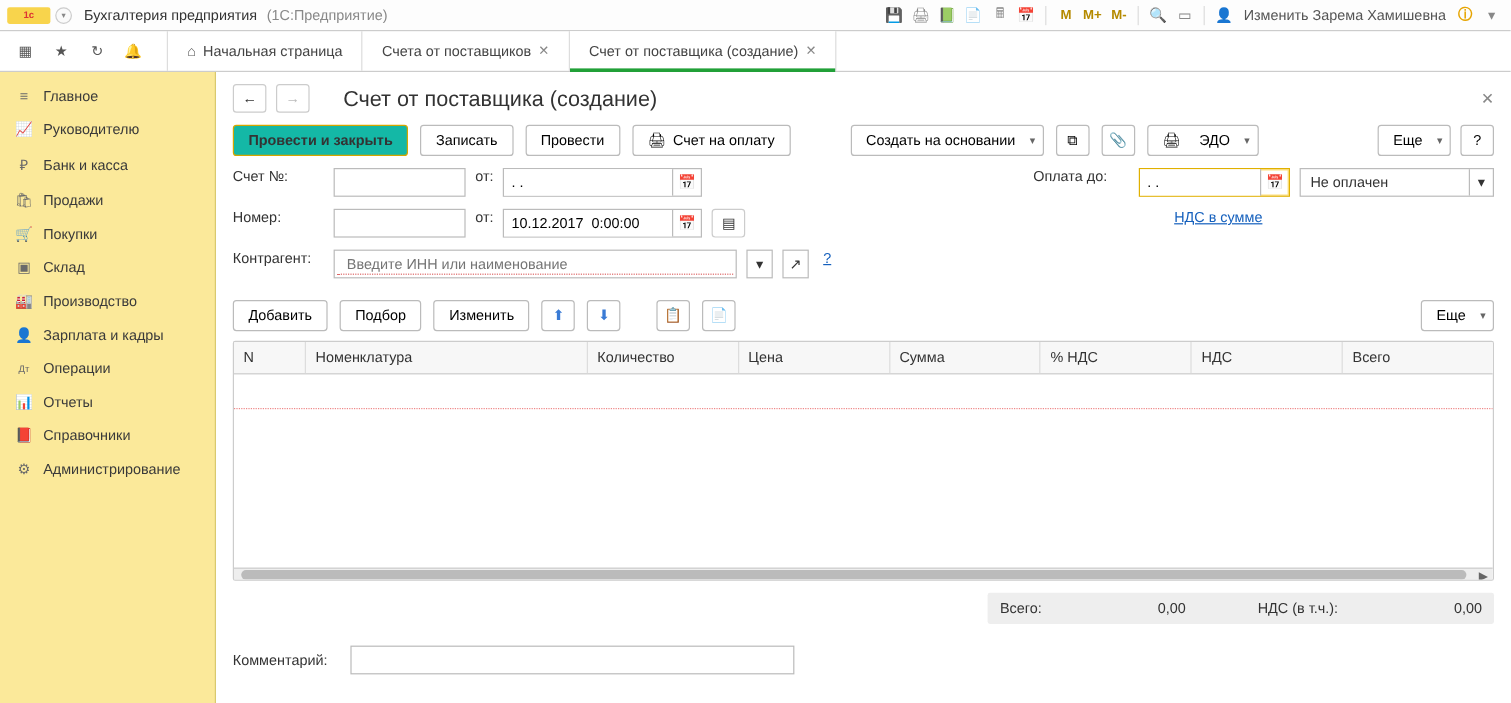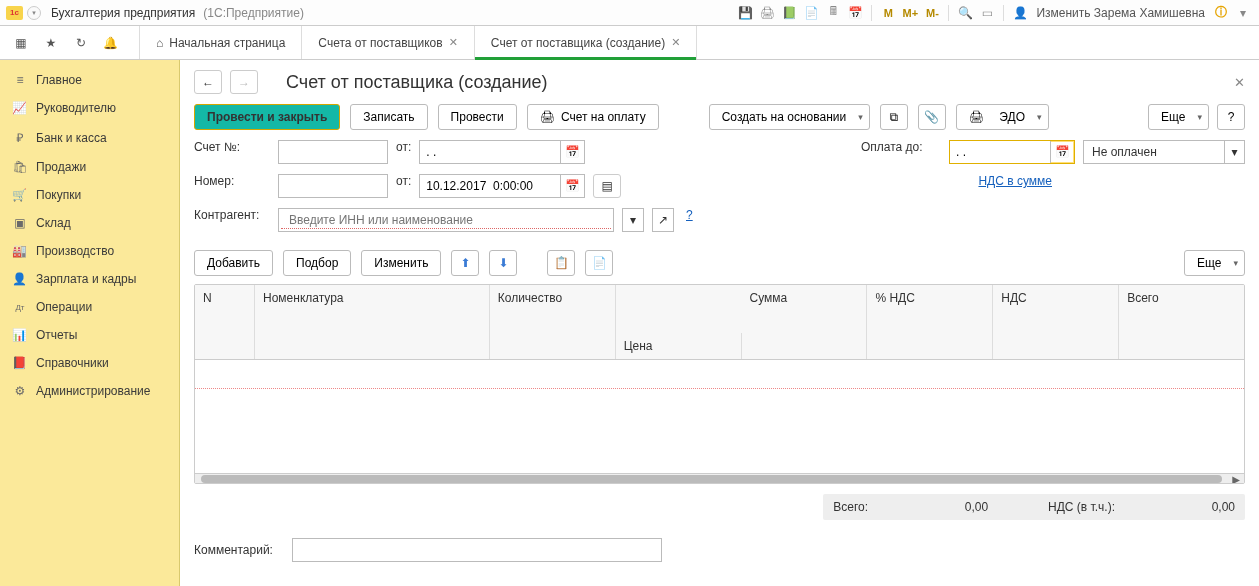--- a/index.html
+++ b/index.html
@@ -19,21 +19,21 @@
   .title-bar {
     display: flex;
     align-items: center;
     height: 26px;
     padding: 0 6px;
     border-bottom: 1px solid #ccc;
     background: #fdfdfd;
   }
   .tb-left { display: flex; align-items: center; gap: 4px; }
   .tb-logo {
-    width: 17px; height: 14px; background: #f8d44c; border-radius: 2px;
+    width: 36px; height: 14px; background: #f8d44c; border-radius: 2px;
     display: inline-flex; align-items: center; justify-content: center;
     font-size: 8px; font-weight: bold; color: #d33;
   }
   .tb-drop { width:14px;height:14px;border:1px solid #ccc;border-radius:50%;display:inline-flex;align-items:center;justify-content:center;font-size:7px;color:#888;background:#fafafa;}
   .tb-title { margin-left: 6px; color:#333; }
   .tb-subtitle { color:#888; margin-left:4px; }
   .tb-right { margin-left:auto; display:flex; align-items:center; gap:2px; }
   .tb-icn {
     width:20px;height:20px;display:inline-flex;align-items:center;justify-content:center;
     color:#888; cursor:pointer; border-radius:2px;
@@ -128,21 +128,21 @@
   .eshche-right{ margin-left:auto;}
 
   
   .grid {
     margin:0 14px; border:1px solid #ccc; border-radius:2px;
     display:flex; flex-direction:column; height:200px; overflow:hidden;
   }
   .ghead{ display:flex; border-bottom:1px solid #ccc; background:#f7f7f7;}
   .ghead .cell{ padding:6px 8px; border-right:1px solid #ddd;}
   .cell:last-child{border-right:none;}
-  .c-n{width:60px;} .c-nom{flex:2;} .c-qty{flex:1;} .c-price{flex:1;margin-top:48px;} .c-sum{flex:1;} .c-vat{flex:1;} .c-nds{flex:1;} .c-tot{flex:1;}
+  .c-n{width:60px;} .c-nom{flex:2;} .c-qty{flex:1;} .c-price{flex:1;} .c-sum{flex:1;} .c-vat{flex:1;} .c-nds{flex:1;} .c-tot{flex:1;}
   .gbody{ flex:1; overflow:auto; position:relative;}
   .dashed-line{ position:absolute; top:28px; left:0; right:0; border-top:1px dotted #e88; }
   .gscroll{ height:10px; background:#eee; border-top:1px solid #ccc; position:relative;}
   .gscroll-thumb{ position:absolute; left:6px; right:22px; top:1px; height:8px; background:#bbb; border-radius:4px;}
   .gscroll-arrow{position:absolute;right:4px;top:0;color:#666;font-size:10px;}
 
   
   .totals{ display:flex; justify-content:flex-end; padding:10px 14px 0 14px; gap:6px; align-items:flex-start;}
   .totals .box{ background:#eee; padding:6px 10px; display:flex; gap:60px; align-items:center; border-radius:2px;}
   .totals .val{ min-width:60px; text-align:right;}

